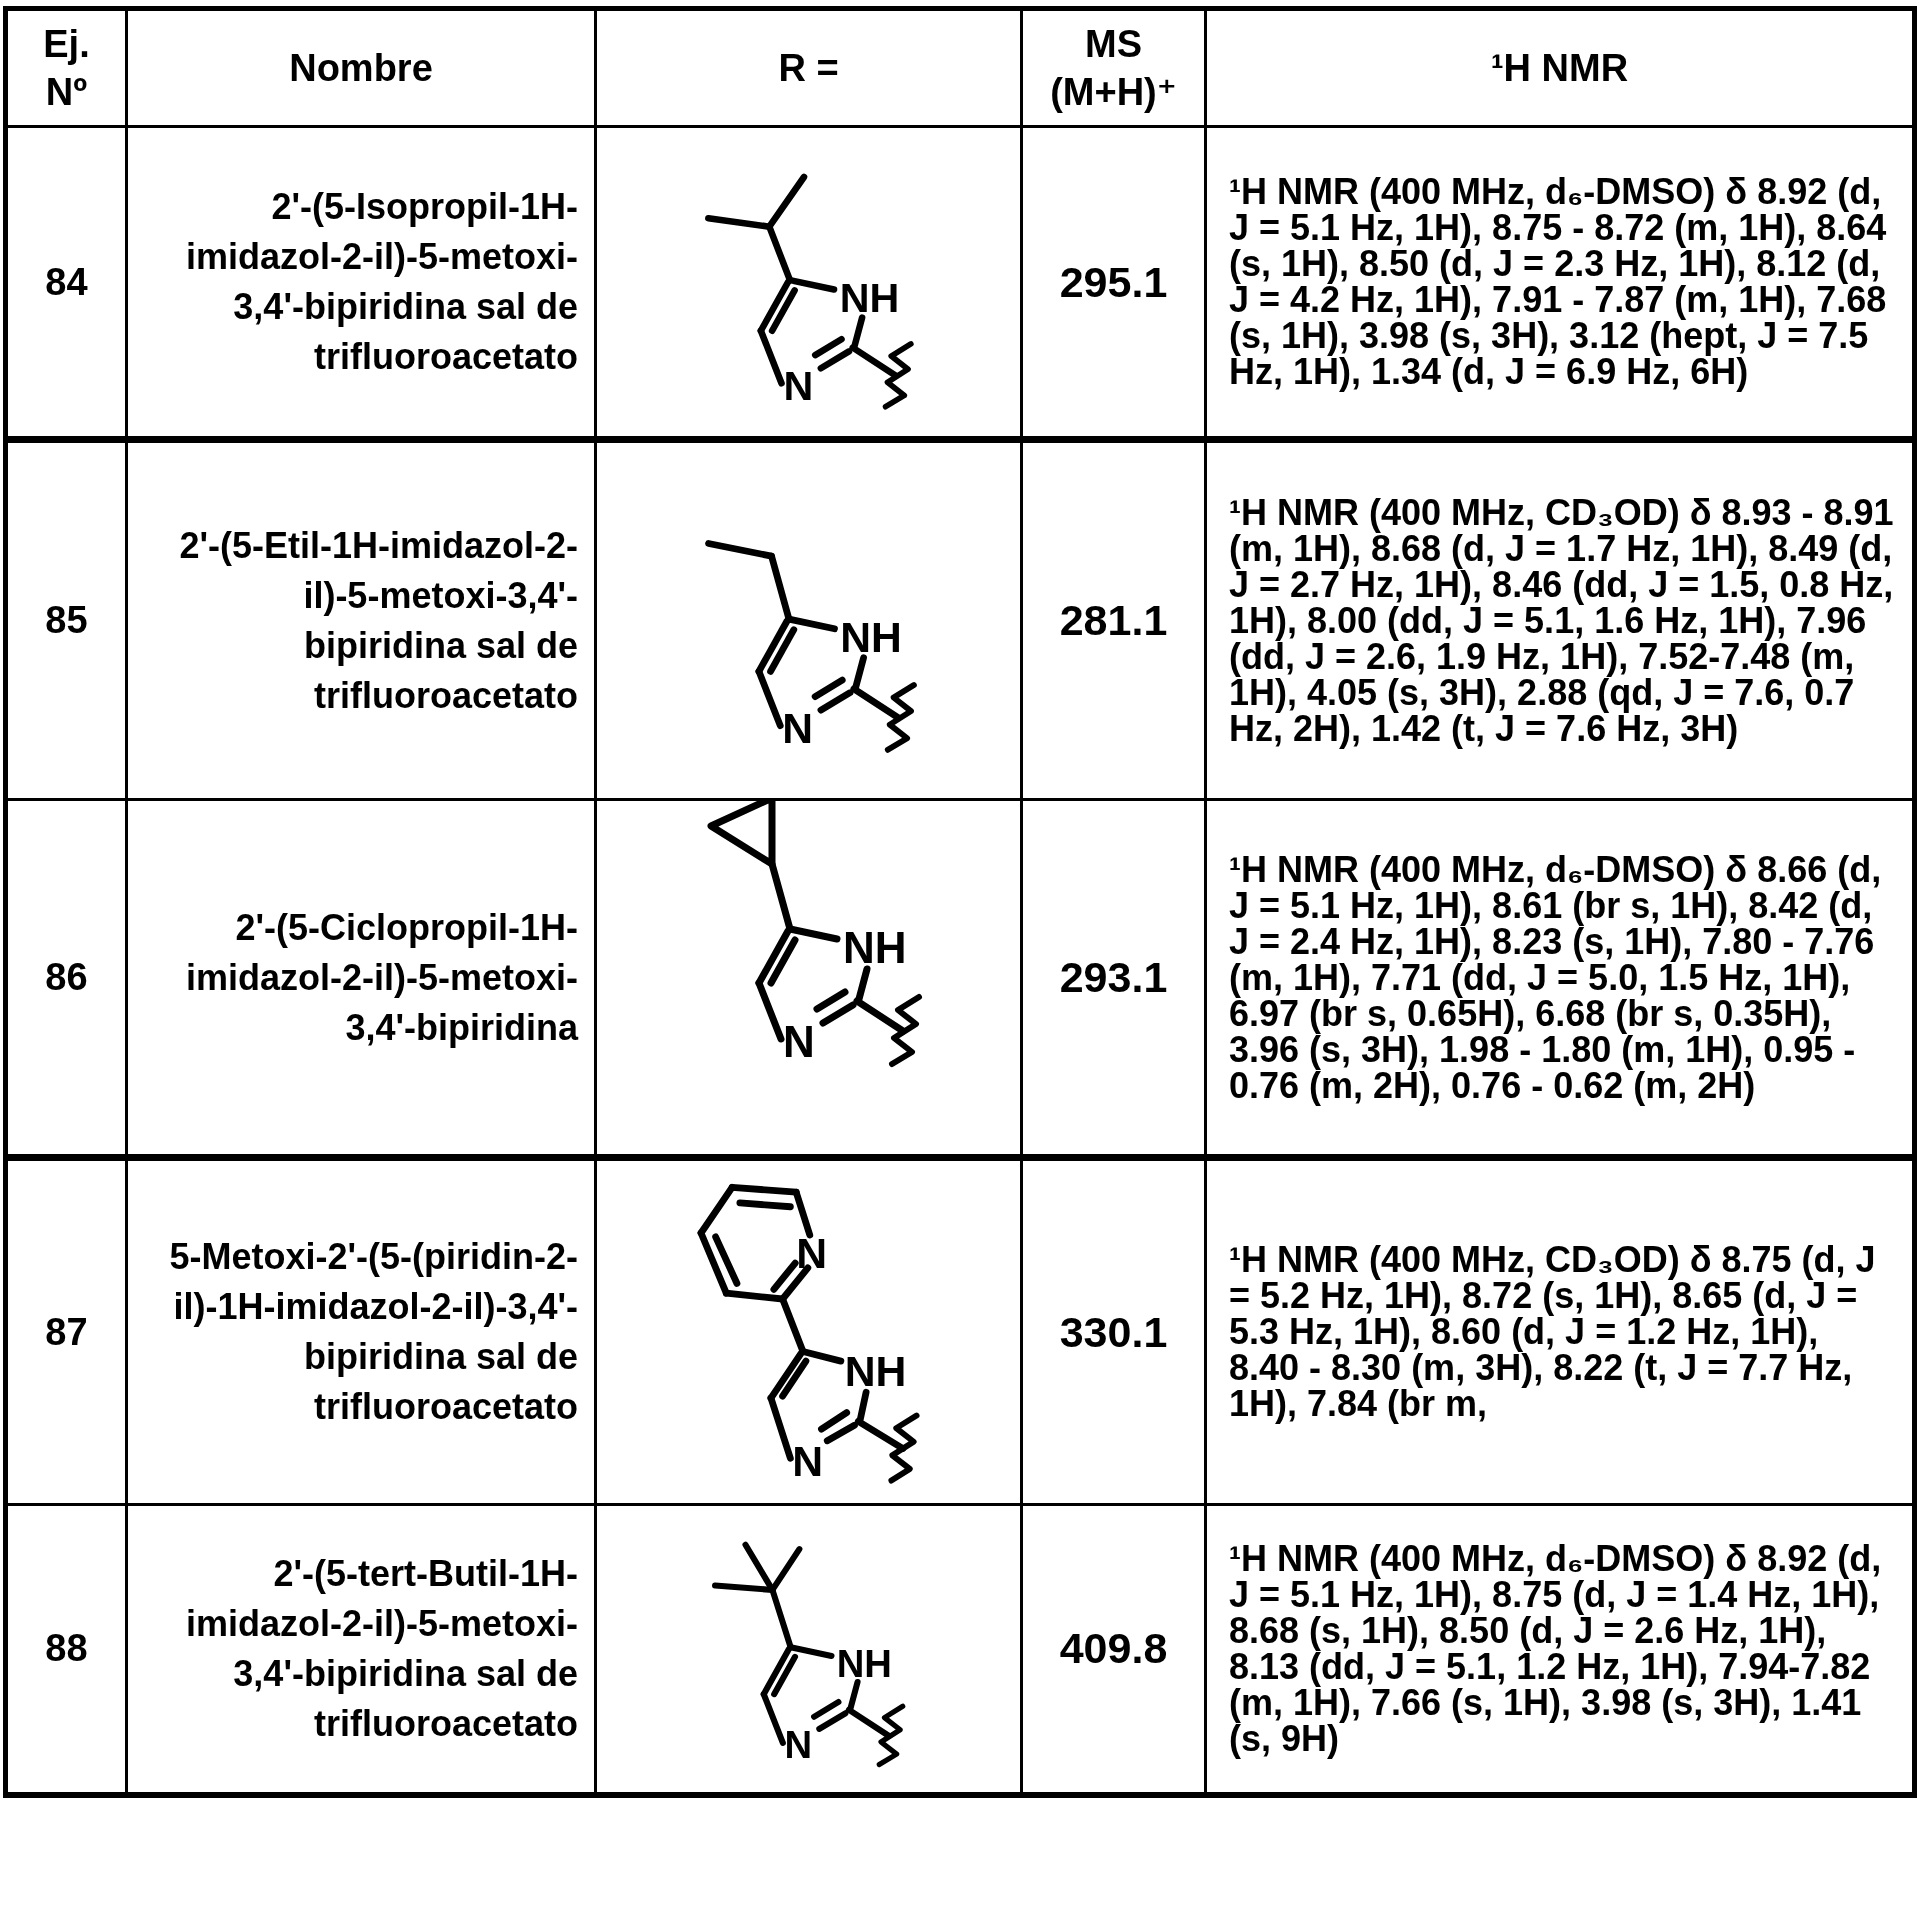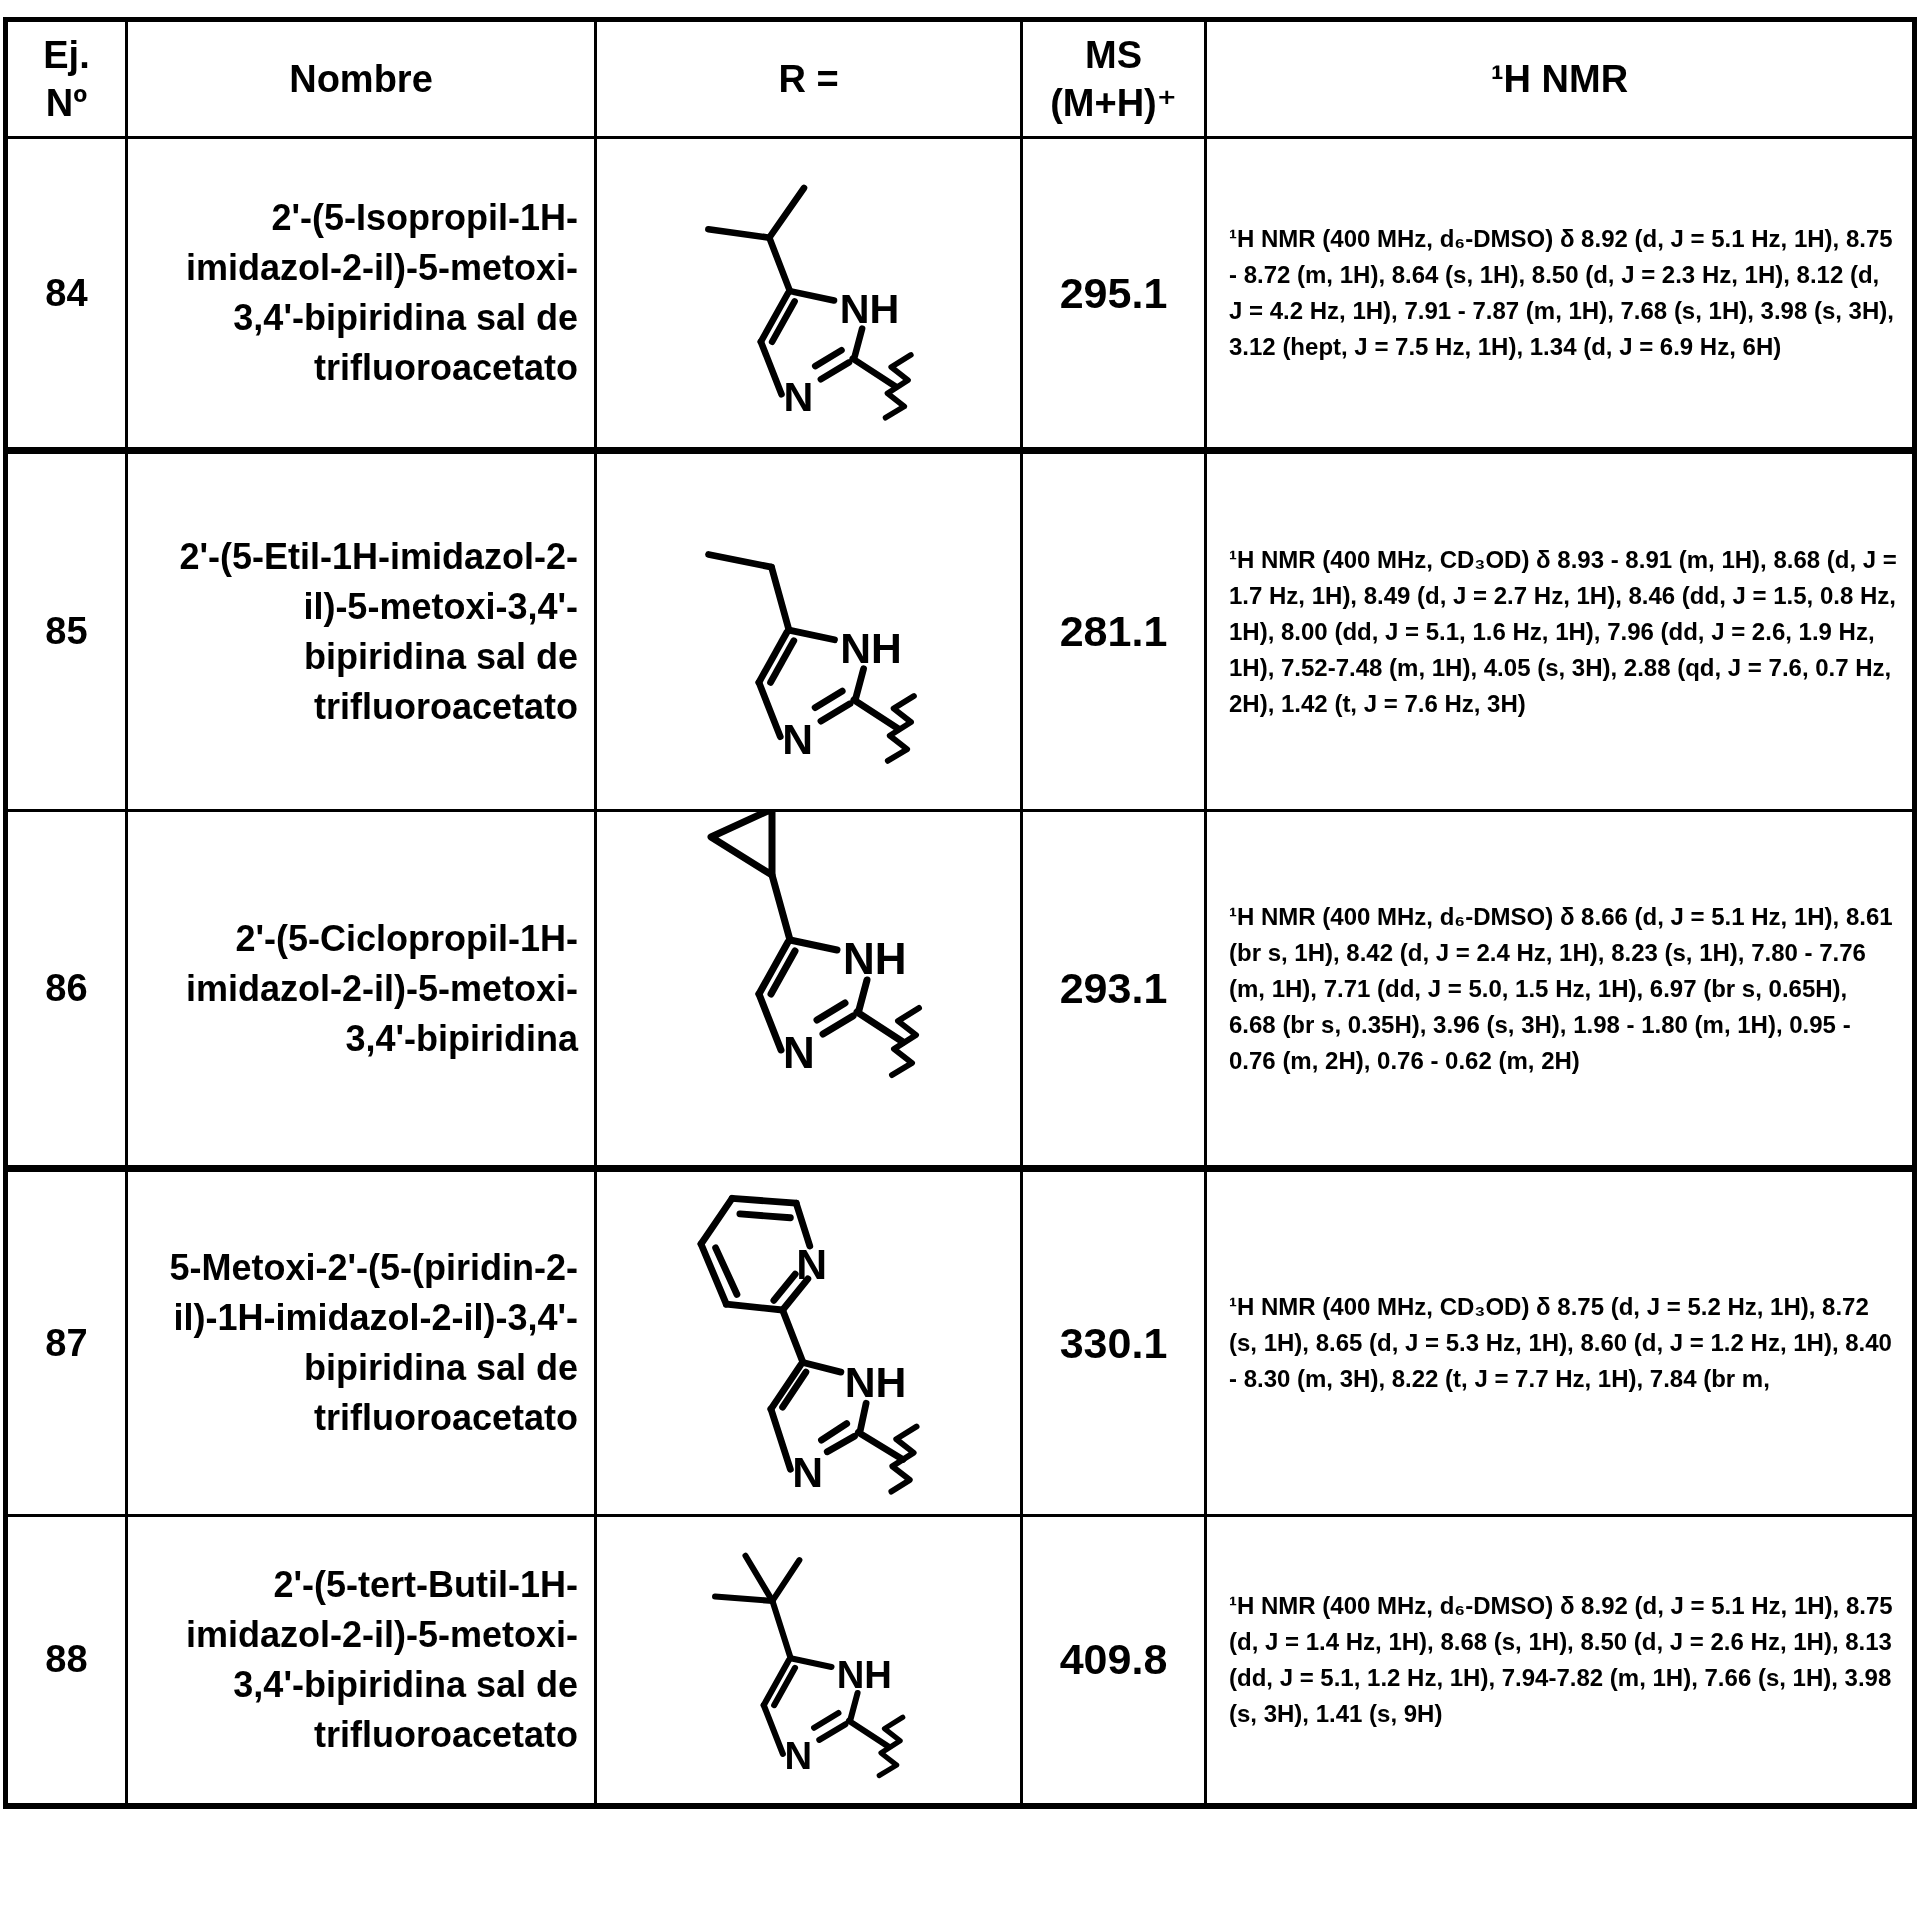--- a/index.html
+++ b/index.html
@@ -7,21 +7,21 @@
     position:relative;
     width:1917px;height:1906px;
     background:#ffffff;
     font-family:"Liberation Sans","DejaVu Sans",sans-serif;
     color:#000;
   }
   table.cmp{
     border-collapse:collapse;
     table-layout:fixed;
     width:1909px;
-    margin-left:3px;margin-top:17px;
+    margin-left:3px;margin-top:6px;
     background:#fff;
     padding-left:40px;
   }
   table.cmp td,table.cmp th{
     border:3px solid #000;
     vertical-align:middle;
     overflow:hidden;
   }
   table.cmp{border:5px solid #000;border-bottom-width:6px;}
   tr.thick-bottom td{border-bottom-width:7px;}
@@ -33,21 +33,21 @@
     font-size:38px;font-weight:bold;text-align:center;
   }
   td.name-cell{
     font-size:36px;line-height:50px;font-weight:bold;
     text-align:right;padding:10px 16px 10px 20px;
   }
   td.ms-cell{
     font-size:43px;font-weight:bold;text-align:center;
   }
   td.nmr-cell{
-    font-size:24px;line-height:36px;font-weight:bold;
+    font-size:36px;line-height:36px;font-weight:bold;
     text-align:left;padding:8px 14px 8px 22px;
   }
   td.r-cell{
     padding:0;text-align:right;position:relative;
   }
   .struct-box{display:flex;align-items:center;justify-content:center;height:100%;}
   svg.struct{display:block;margin:0 auto;}
   svg.struct path,svg.struct line,svg.struct polyline{
     stroke:#000;fill:none;stroke-width:7;stroke-linecap:round;stroke-linejoin:round;
   }

